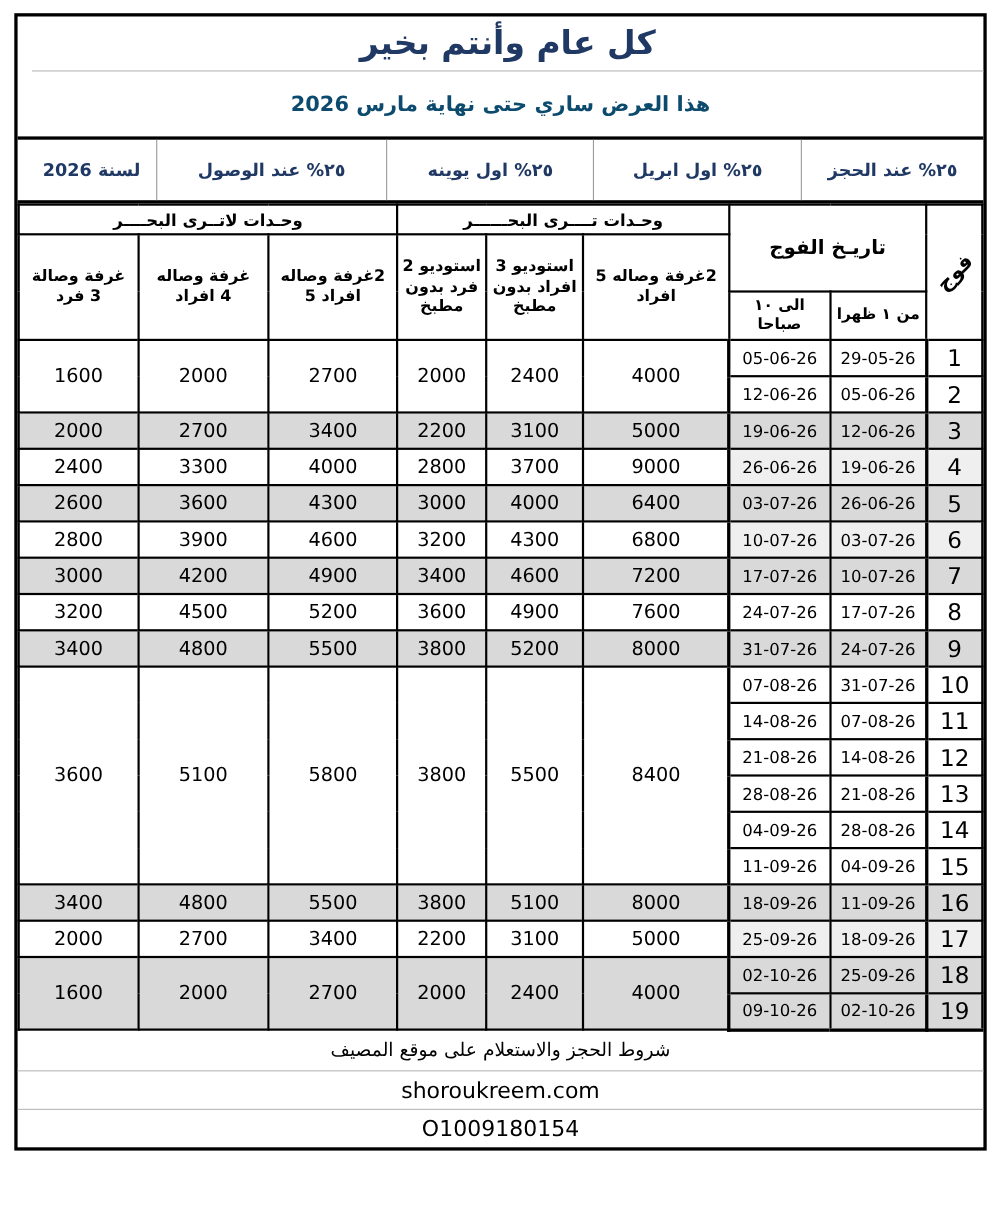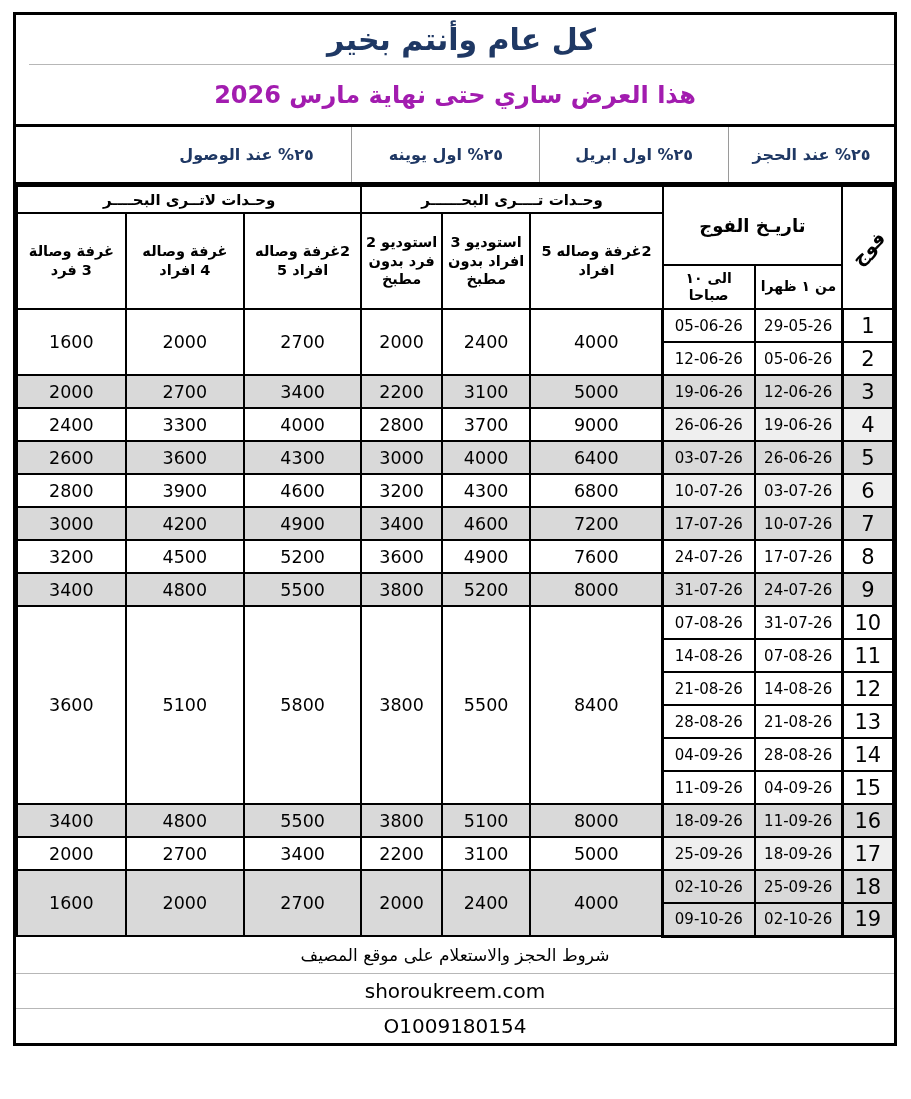--- a/index.html
+++ b/index.html
@@ -13,21 +13,21 @@
 
   
   .title-row {
     height:50px; display:flex; align-items:center; justify-content:center;
     color:#1f3864; font-weight:bold; font-size:30px;
     border-bottom:1px solid #b7b7b7; text-align:center;margin-left:13px;
   }
   .title-row.second { font-size:31px; border-bottom:4px solid #000; }
   .offer-row {
     height:62px; display:flex; align-items:center; justify-content:center;
-    color:#a21caf; font-weight:bold; font-size:24px;
+    color:#0c4a6e; font-weight:bold; font-size:19px;
     border-bottom:3px solid #000; text-align:center;
   }
 
   
   .pay-row { display:flex; direction:rtl; height:58px; border-bottom:3px solid #000; }
   .pay-cell {
     display:flex; align-items:center; justify-content:center;
     color:#1f3864; font-weight:bold; font-size:16px; text-align:center;
   }
   .pay-cell + .pay-cell { border-left:0; }
@@ -86,20 +86,21 @@
   <div class="frame">
 
     <div class="title-row">كل عام وأنتم بخير</div>
     <div class="offer-row">هذا العرض ساري حتى نهاية مارس 2026</div>
 
     <div class="pay-row">
       <div class="pay-cell pc-booking">٢٥% عند الحجز</div>
       <div class="pay-cell pc-april">٢٥% اول ابريل</div>
       <div class="pay-cell pc-june">٢٥% اول يوينه</div>
       <div class="pay-cell pc-arrival">٢٥% عند الوصول</div>
+      <div class="pay-cell pc-year">لسنة 2026</div>
     </div>
 
     <table class="main">
       <colgroup>
         <col style="width:5.8%">
           <col style="width:10.0%">
           <col style="width:10.5%">
         <col style="width:15.1%">
           <col style="width:10.1%">
           <col style="width:9.2%">

